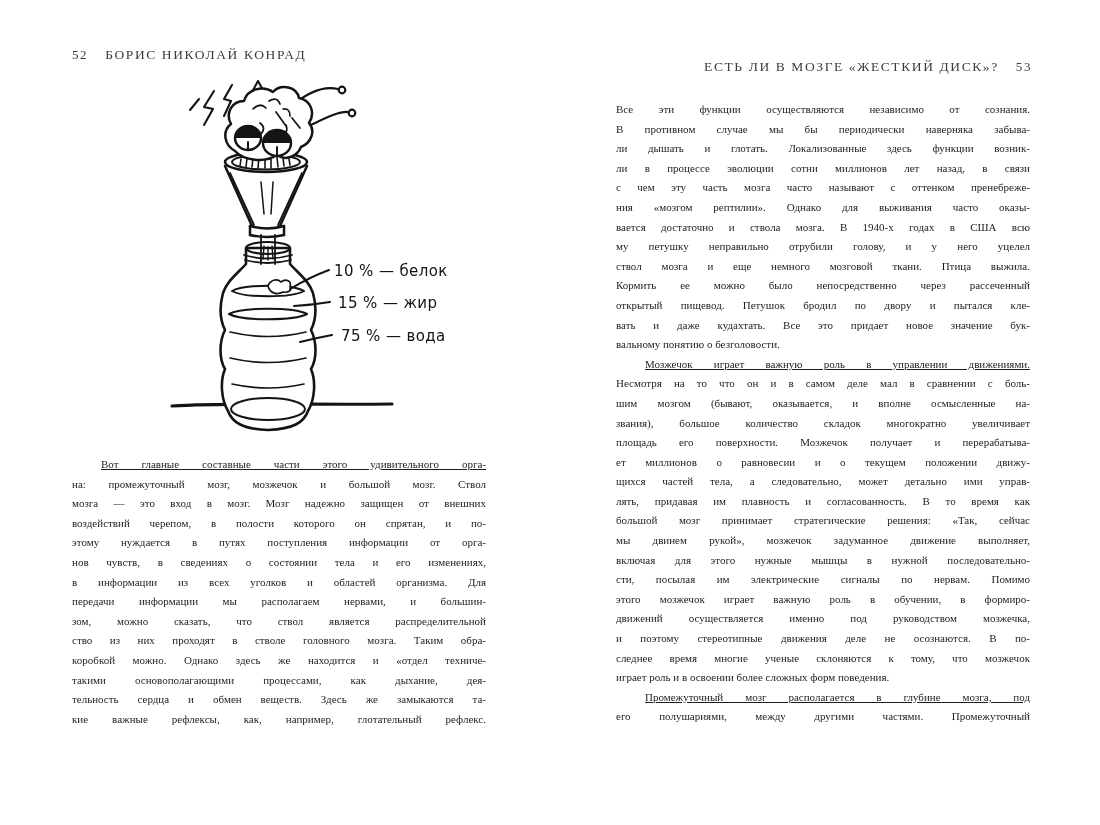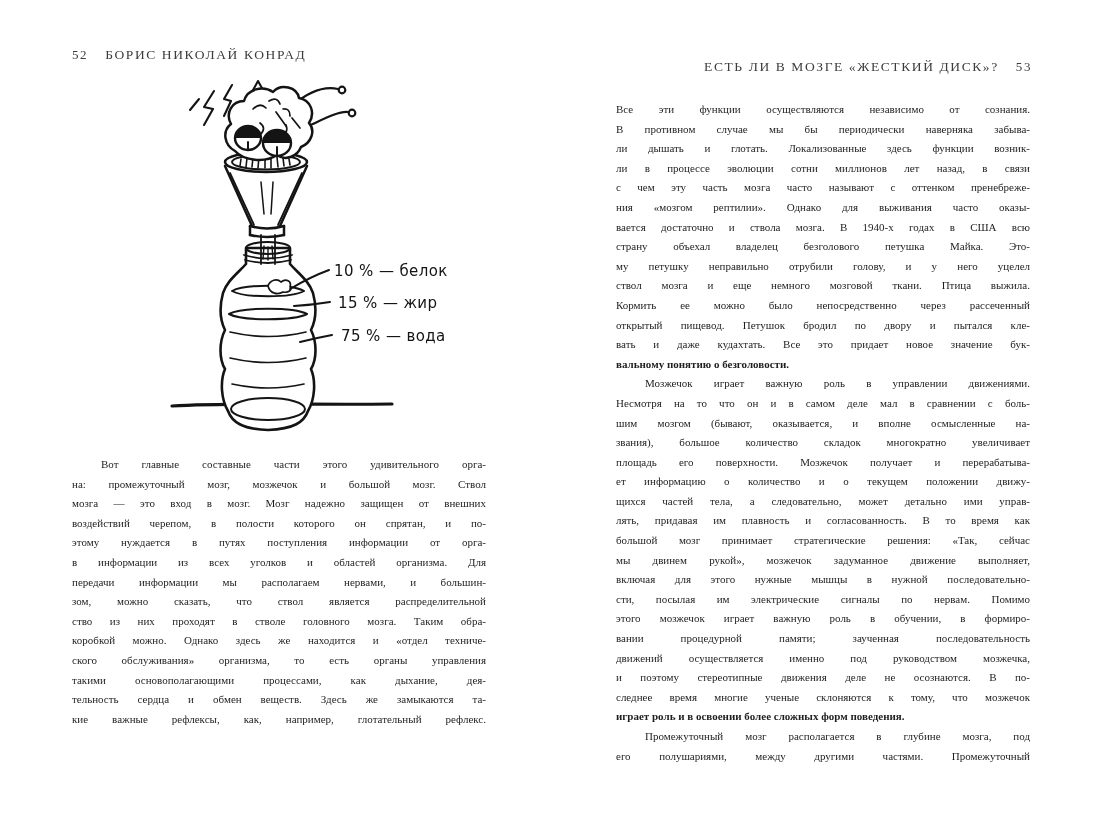--- a/index.html
+++ b/index.html
@@ -24,22 +24,22 @@
     position:absolute;width:414px;
     font-size:11px;line-height:19.6px;color:#1e1e1e;
   }
   .textblock.left-text{left:72px;top:455px;}
   .textblock.right-text{left:66px;top:88px;} 
   .para{margin:0;padding:0;}
   .line{
     text-align:justify;text-align-last:justify;
     white-space:nowrap;height:19.6px;
   }
-  .line.noj{text-align-last:left;font-weight:bold;}
-  .line.indent{text-indent:29px;}
+  .line.noj{text-align-last:left;}
+  .line.indent{text-indent:29px;text-decoration:underline;}
   .illustration{position:absolute;left:140px;top:78px;width:360px;height:370px;}
   .illustration svg{display:block;width:360px;height:370px;}
   .ill-label{
     font-family:"DejaVu Sans", sans-serif;font-size:15px;letter-spacing:0.4px;
     fill:#141414;
   }
 </style>
 </head>
 <body>
 
@@ -153,26 +153,26 @@
     </svg>
   </div>
 
   <div class="textblock left-text">
       <div class="para">
         <div class="line indent">Вот главные составные части этого удивительного орга-</div>
         <div class="line">на: промежуточный мозг, мозжечок и большой мозг. Ствол</div>
         <div class="line">мозга — это вход в мозг. Мозг надежно защищен от внешних</div>
         <div class="line">воздействий черепом, в полости которого он спрятан, и по-</div>
         <div class="line">этому нуждается в путях поступления информации от орга-</div>
+        <div class="line">нов чувств, в сведениях о состоянии тела и его изменениях,</div>
         <div class="line">в информации из всех уголков и областей организма. Для</div>
         <div class="line">передачи информации мы располагаем нервами, и большин-</div>
         <div class="line">зом, можно сказать, что ствол является распределительной</div>
         <div class="line">ство из них проходят в стволе головного мозга. Таким обра-</div>
         <div class="line">коробкой можно. Однако здесь же находится и «отдел техниче-</div>
-        <div class="line">ского обслуживания» организма, то есть органы управления</div>
         <div class="line">такими основополагающими процессами, как дыхание, дея-</div>
         <div class="line">тельность сердца и обмен веществ. Здесь же замыкаются та-</div>
         <div class="line">кие важные рефлексы, как, например, глотательный рефлекс.</div>
       </div>
     </div>
 </div>
 
 <div class="page right">
   <div class="running-head right-head">
     <span class="head-title">ЕСТЬ ЛИ В МОЗГЕ «ЖЕСТКИЙ ДИСК»?</span><span class="pagenum">53</span>
@@ -180,43 +180,41 @@
 
   <div class="textblock right-text">
       <div class="para">
         <div class="line">Все эти функции осуществляются независимо от сознания.</div>
         <div class="line">В противном случае мы бы периодически наверняка забыва-</div>
         <div class="line">ли дышать и глотать. Локализованные здесь функции возник-</div>
         <div class="line">ли в процессе эволюции сотни миллионов лет назад, в связи</div>
         <div class="line">с чем эту часть мозга часто называют с оттенком пренебреже-</div>
         <div class="line">ния «мозгом рептилии». Однако для выживания часто оказы-</div>
         <div class="line">вается достаточно и ствола мозга. В 1940-х годах в США всю</div>
-        <div class="line">страну объехал владелец безголового петушка Майка. Это-</div>
         <div class="line">му петушку неправильно отрубили голову, и у него уцелел</div>
         <div class="line">ствол мозга и еще немного мозговой ткани. Птица выжила.</div>
         <div class="line">Кормить ее можно было непосредственно через рассеченный</div>
         <div class="line">открытый пищевод. Петушок бродил по двору и пытался кле-</div>
         <div class="line">вать и даже кудахтать. Все это придает новое значение бук-</div>
         <div class="line noj">вальному понятию о безголовости.</div>
       </div>
       <div class="para">
         <div class="line indent">Мозжечок играет важную роль в управлении движениями.</div>
         <div class="line">Несмотря на то что он и в самом деле мал в сравнении с боль-</div>
         <div class="line">шим мозгом (бывают, оказывается, и вполне осмысленные на-</div>
         <div class="line">звания), большое количество складок многократно увеличивает</div>
         <div class="line">площадь его поверхности. Мозжечок получает и перерабатыва-</div>
-        <div class="line">ет информацию о количество и о текущем положении движу-</div>
+        <div class="line">ет миллионов о равновесии и о текущем положении движу-</div>
         <div class="line">щихся частей тела, а следовательно, может детально ими управ-</div>
         <div class="line">лять, придавая им плавность и согласованность. В то время как</div>
         <div class="line">большой мозг принимает стратегические решения: «Так, сейчас</div>
         <div class="line">мы двинем рукой», мозжечок задуманное движение выполняет,</div>
         <div class="line">включая для этого нужные мышцы в нужной последовательно-</div>
         <div class="line">сти, посылая им электрические сигналы по нервам. Помимо</div>
         <div class="line">этого мозжечок играет важную роль в обучении, в формиро-</div>
-        <div class="line">вании процедурной памяти; заученная последовательность</div>
         <div class="line">движений осуществляется именно под руководством мозжечка,</div>
         <div class="line">и поэтому стереотипные движения деле не осознаются. В по-</div>
         <div class="line">следнее время многие ученые склоняются к тому, что мозжечок</div>
         <div class="line noj">играет роль и в освоении более сложных форм поведения.</div>
       </div>
       <div class="para">
         <div class="line indent">Промежуточный мозг располагается в глубине мозга, под</div>
         <div class="line">его полушариями, между другими частями. Промежуточный</div>
       </div>
     </div>

